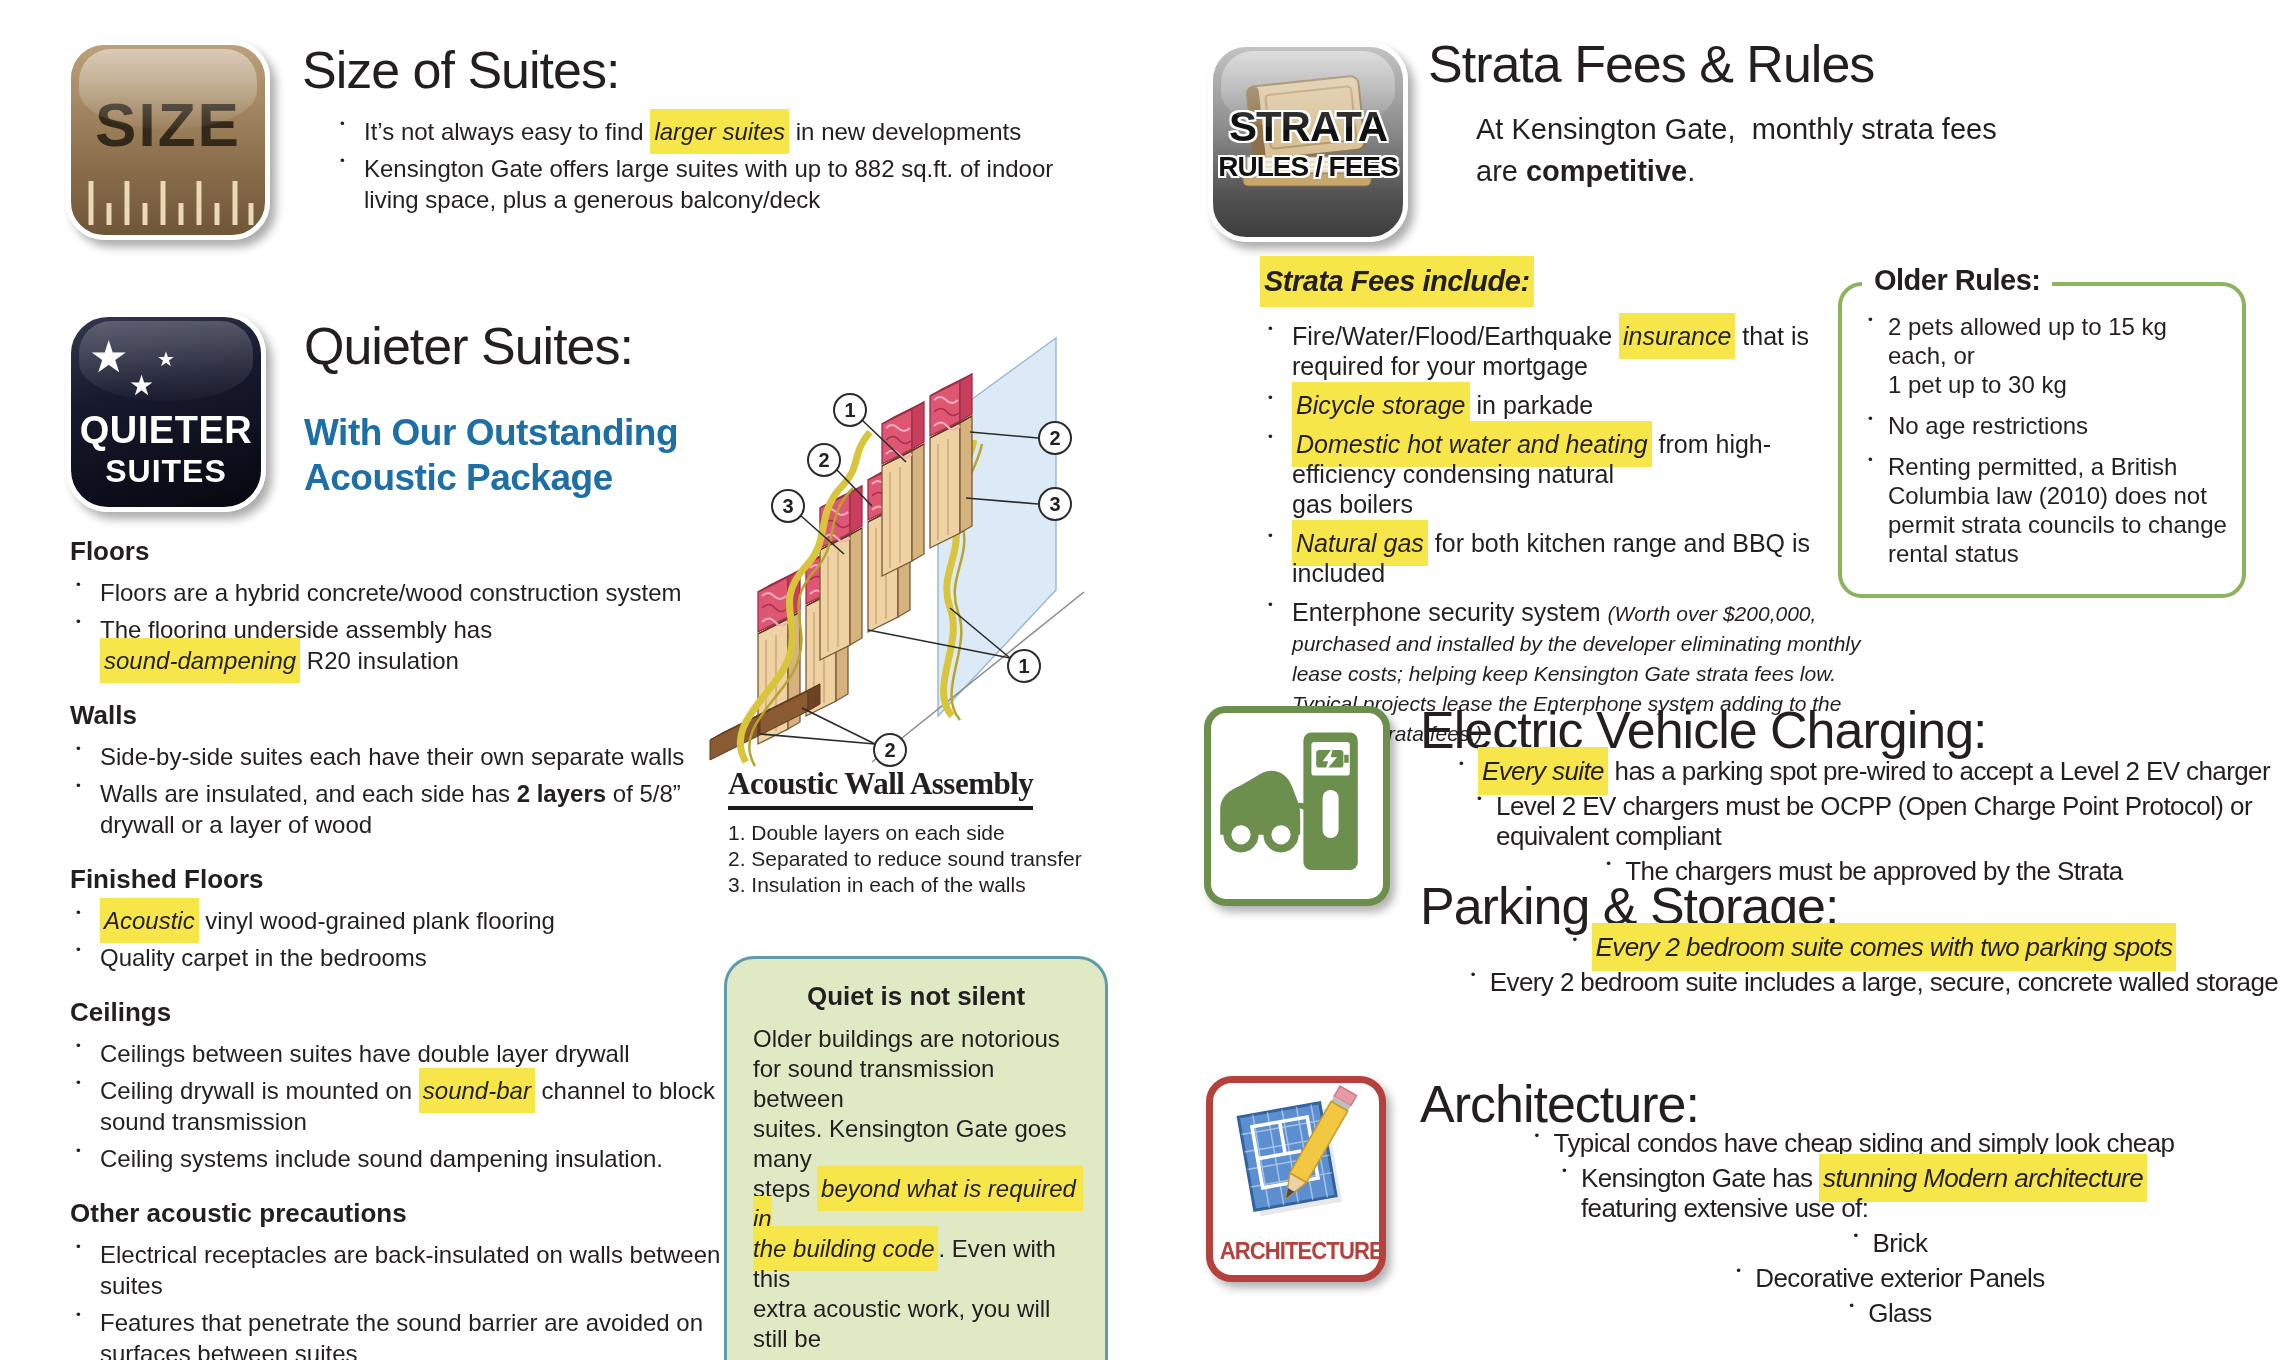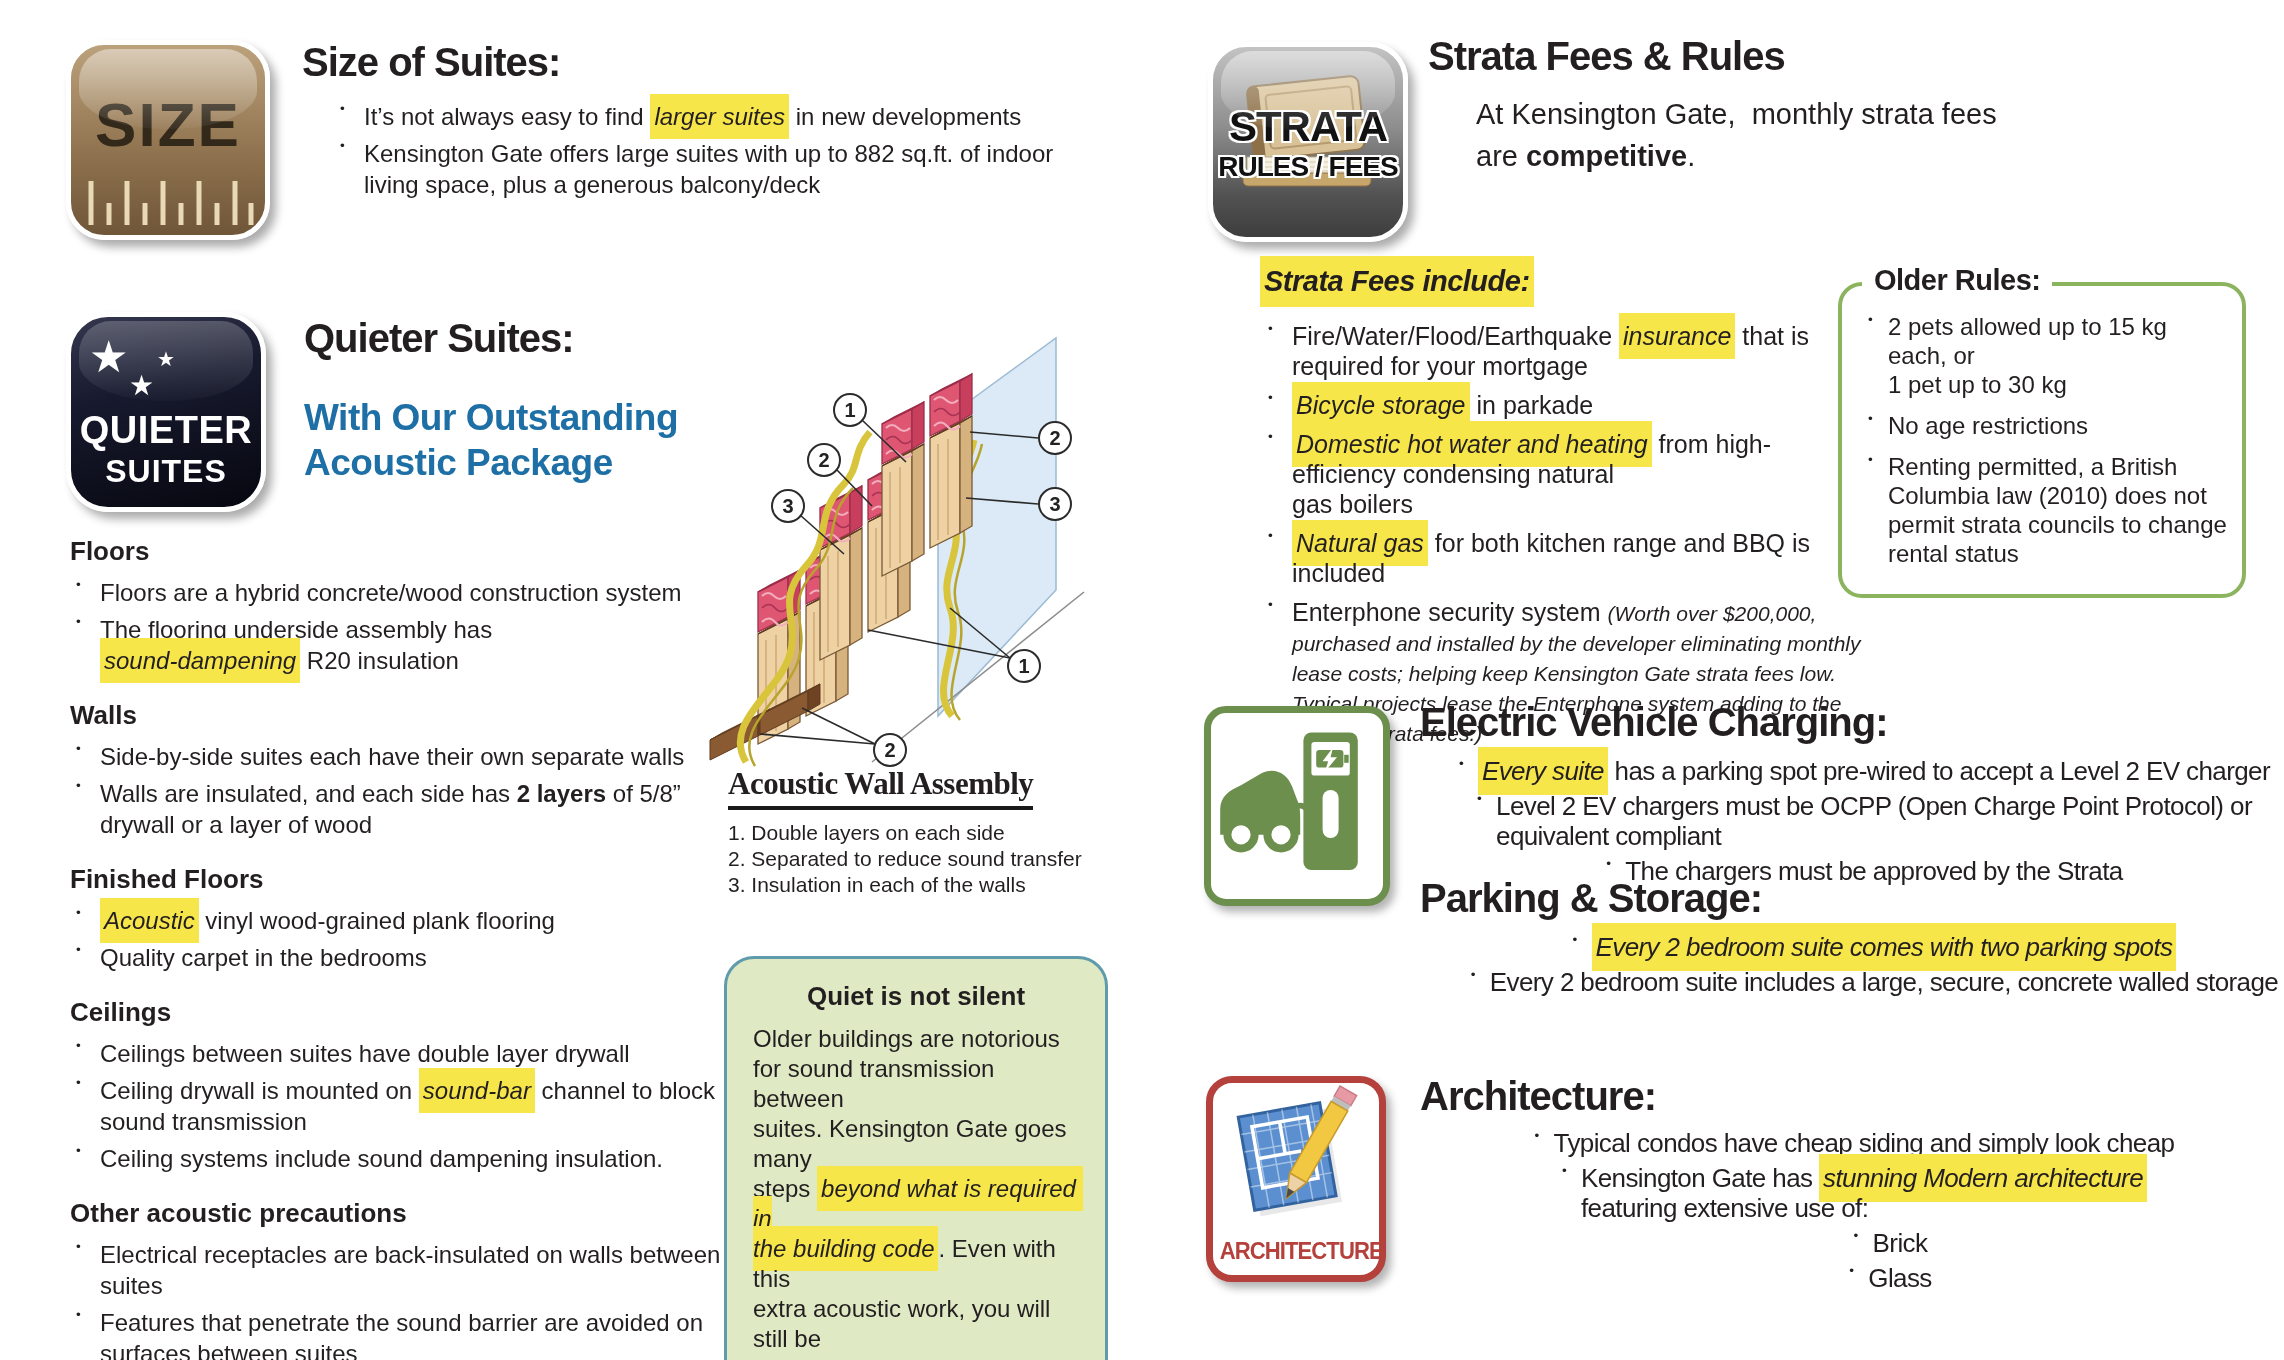--- a/index.html
+++ b/index.html
@@ -4,21 +4,21 @@
 <style>
   html,body{margin:0;padding:0;background:#ffffff;}
   .page{position:relative;width:2284px;height:1360px;background:#fff;overflow:hidden;
         font-family:"Liberation Sans",sans-serif;color:#231f20;}
 
   
   .hl{background:var(--highlight,#f7e64a);padding:9px 4px;font-style:italic;}
   .bd{font-weight:700;}
   .it{font-style:italic;}
 
-  h2.head{font-size:40px;font-weight:700;letter-spacing:-1px;margin:0;}
+  h2.head{font-size:52px;font-weight:400;letter-spacing:-1px;margin:0;}
   .group-title{font-size:26px;font-weight:700;margin:24px 0 10px 4px;}
   .bullets .bullet{display:flex;margin:0 0 6px 0;}
   .bullets .bullet::before{content:"•";flex:0 0 34px;padding-left:10px;box-sizing:border-box;font-size:0.85em;line-height:inherit;}
   .bullet-text{white-space:pre-wrap;line-height:31px;font-size:24px;}
 
   
   .badge{position:absolute;border:5px solid #fff;box-shadow:6px 7px 10px rgba(0,0,0,.33);
          border-radius:38px;box-sizing:content-box;}
   .badge::after{content:"";position:absolute;left:4%;right:4%;top:2%;height:42%;pointer-events:none;
          border-radius:32px 32px 48% 48%;
@@ -463,18 +463,21 @@
       </div>
     <div class="bullet">
         <span class="bullet-text"><span>Kensington Gate has </span><span class="hl">stunning Modern architecture</span><span>
 featuring extensive use of:</span></span>
       </div>
     <div class="sub-bullets">
       <div class="bullet">
           <span class="bullet-text">Brick</span>
         </div>
       <div class="bullet">
+          <span class="bullet-text">Decorative exterior Panels</span>
+        </div>
+      <div class="bullet">
           <span class="bullet-text">Glass</span>
         </div>
     </div>
   </div>
 
 </div>
 
 </body></html>

